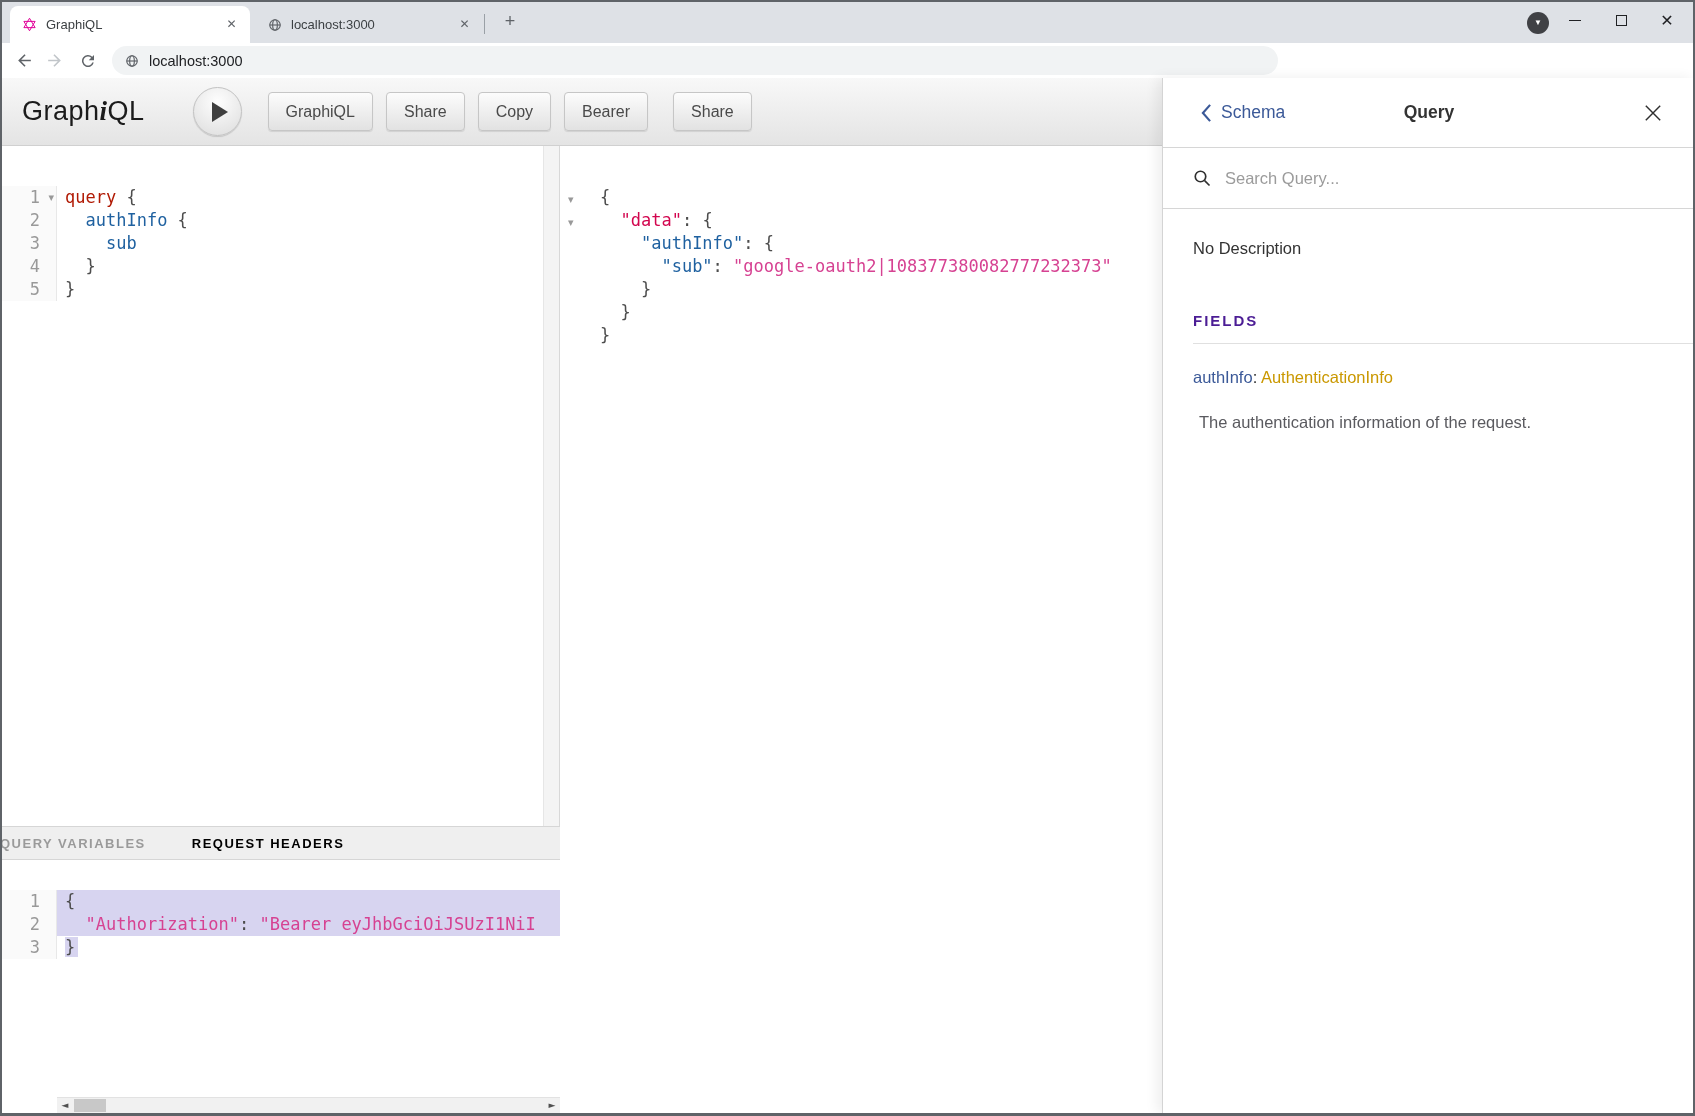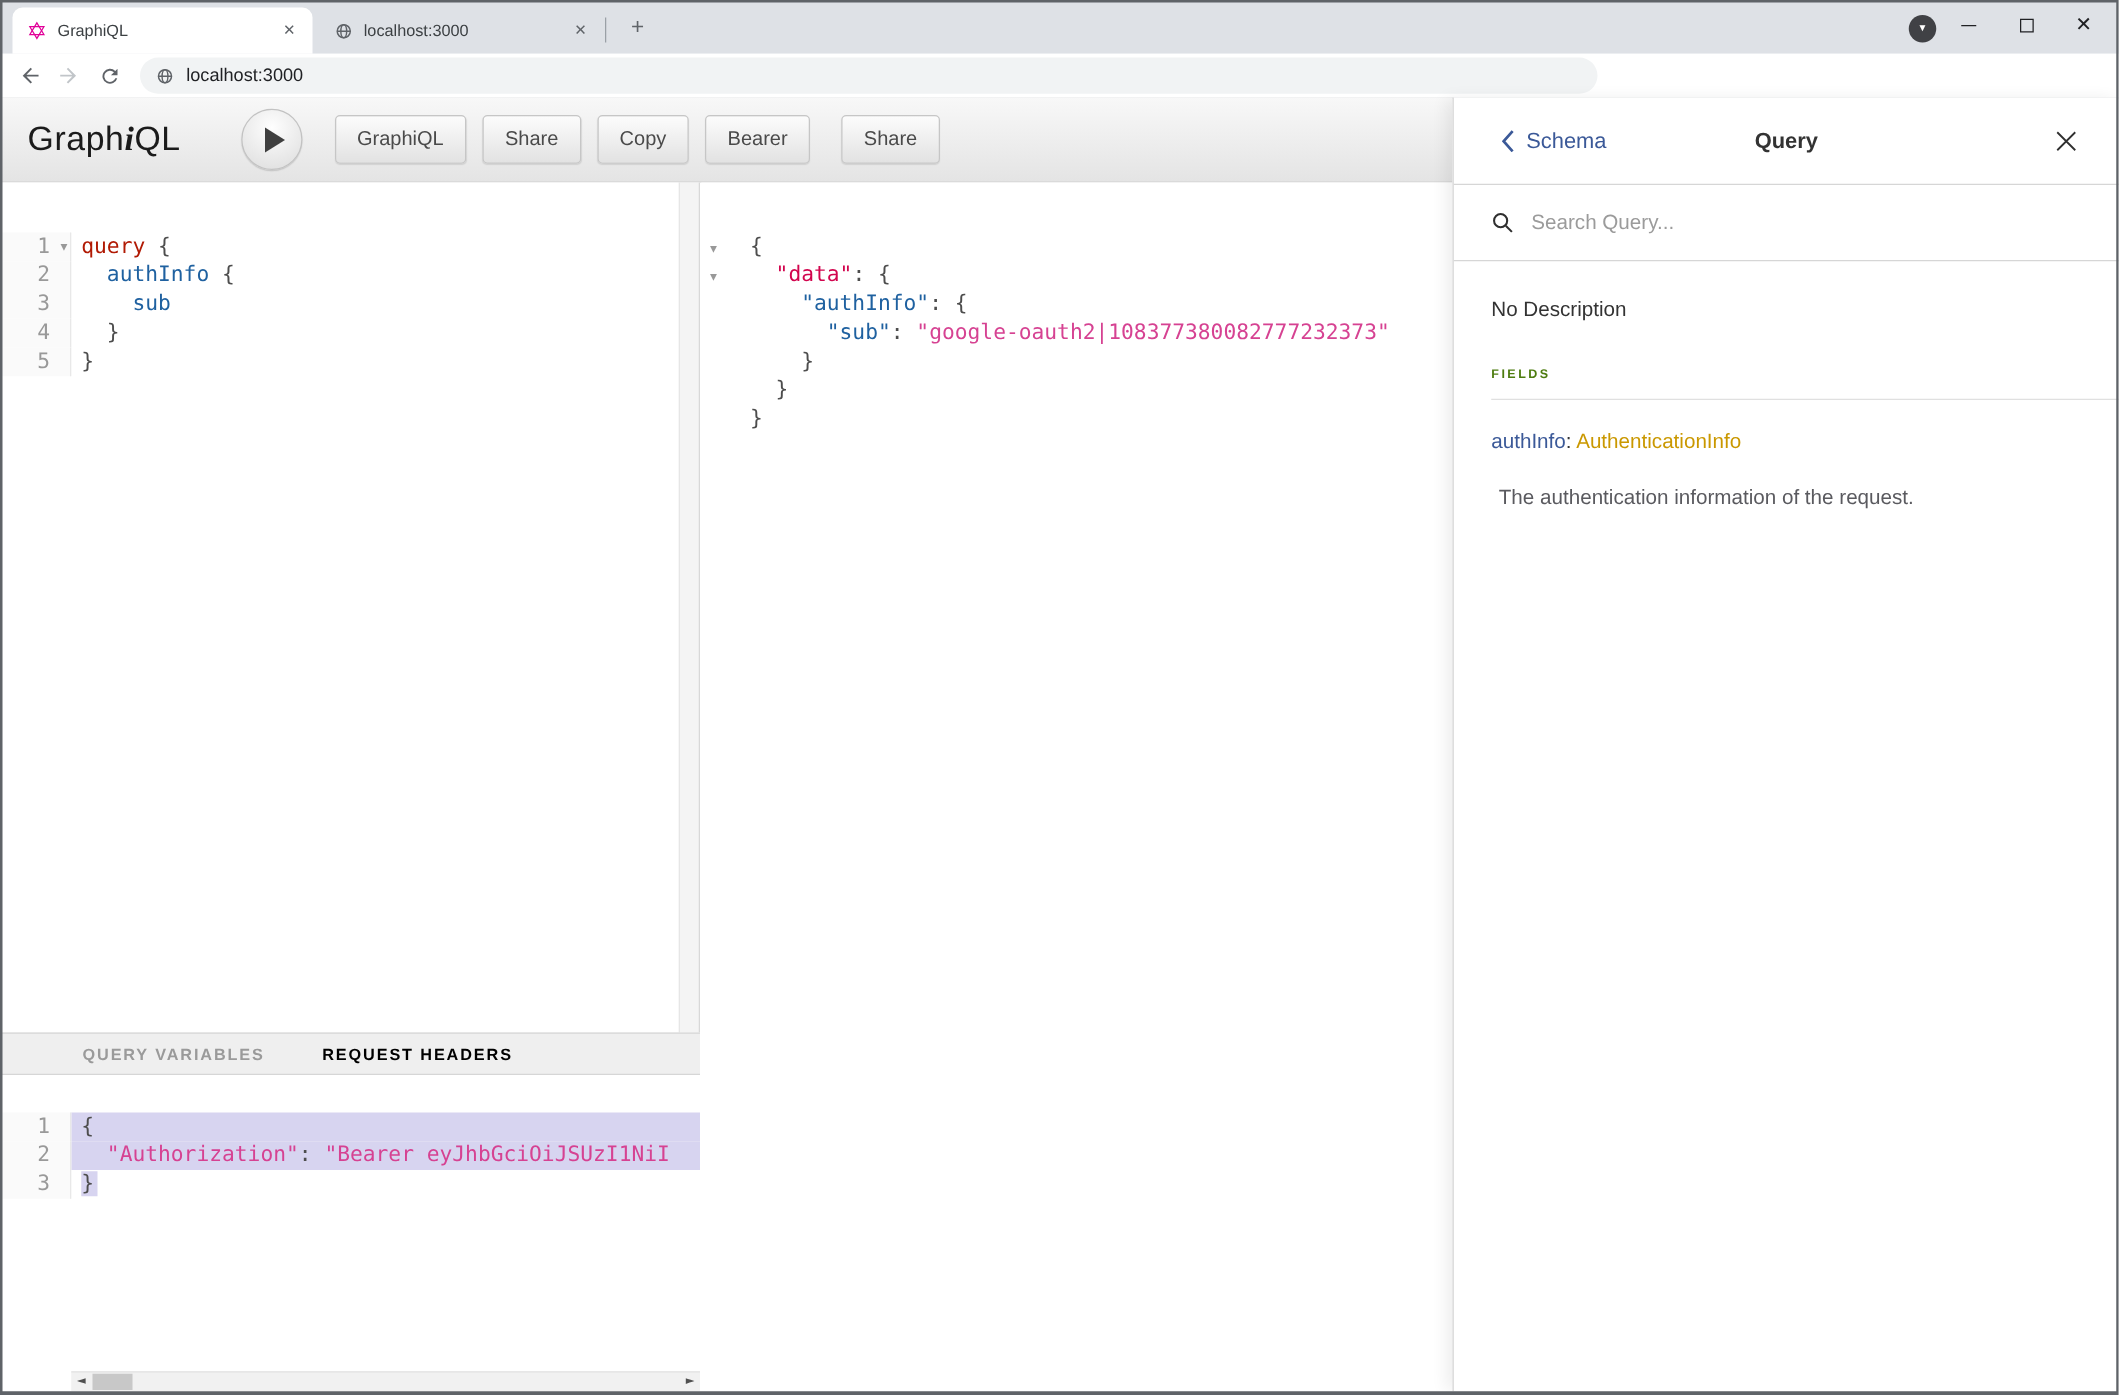--- a/index.html
+++ b/index.html
@@ -57,40 +57,40 @@
   .g-fold{width:34px;text-align:left;padding-left:7px;}
   .fold{position:absolute;right:2px;top:0;font-size:11px;color:#999;font-family:"DejaVu Sans",sans-serif;}
   .g-fold .fold{position:static;}
   .cm-code{flex:1;padding-left:8px;}
   .result-pane .cm-code{padding-left:5px;}
   .cm-code.sel{background:#d7d4f0;}
   .tok-kw{color:#b11a04;} .tok-prop{color:#1f61a0;} .tok-def{color:#d2054e;}
   .tok-str{color:#d64292;} .tok-pun{color:#4d4d4d;} .tok-ws{}
   .tok-selpun{color:#4d4d4d;background:#d7d4f0;padding-right:3px;}
   
-  .vh-tabs{position:absolute;left:0;top:826px;width:560px;height:34px;background:#efefef;border-top:1px solid #d6d6d6;border-bottom:1px solid #d6d6d6;box-sizing:border-box;display:flex;align-items:center;padding-left:66px;gap:46px;}
+  .vh-tabs{position:absolute;left:0;top:826px;width:560px;height:34px;background:#efefef;border-top:1px solid #d6d6d6;border-bottom:1px solid #d6d6d6;box-sizing:border-box;display:flex;align-items:center;gap:46px;}
   .vh-tab{font-size:13px;font-weight:bold;letter-spacing:1.5px;}
   .vh-tab.off{color:#9a9a9a;} .vh-tab.on{color:#000000;}
   
   .hscroll{position:absolute;left:57px;top:1097px;width:503px;height:16px;background:#f1f1f1;border-top:1px solid #e2e2e2;box-sizing:border-box;}
   .hs-arrow{position:absolute;top:0;width:16px;height:15px;color:#505050;font-size:9px;text-align:center;line-height:15px;font-family:"DejaVu Sans",sans-serif;}
   .hs-left{left:0;} .hs-right{right:0;}
   .hs-thumb{position:absolute;left:17px;top:1px;width:32px;height:13px;background:#c8c8c8;}
   
   .doc{position:absolute;left:1162px;top:78px;width:533px;height:1035px;background:#fff;border-left:1px solid #d4d4d4;box-shadow:-5px 0 12px rgba(0,0,0,.07);box-sizing:border-box;}
   .doc-head{position:relative;height:69px;border-bottom:1px solid #d6d6d6;}
   .doc-back{position:absolute;left:38px;top:0;height:69px;display:flex;align-items:center;gap:9px;color:#3b5998;font-size:17.5px;}
   .doc-title{position:absolute;left:0;width:100%;top:0;height:69px;display:flex;align-items:center;justify-content:center;font-size:17.5px;font-weight:bold;color:#333;}
   .doc-close{position:absolute;right:22px;top:0;height:69px;width:40px;display:flex;align-items:center;justify-content:center;}
   .doc-search{position:relative;height:60px;border-bottom:1px solid #d6d6d6;display:flex;align-items:center;padding-left:30px;gap:12px;}
   .doc-search input{border:0;outline:0;font-size:16.5px;color:#333;width:300px;font-family:"Liberation Sans",sans-serif;background:transparent;}
   .doc-search input::placeholder{color:#9b9b9b;}
   .doc-body{padding:30px 0 0 30px;}
   .no-desc{font-size:16.5px;color:#333;}
-  .fields-h{margin-top:36px;font-size:10px;font-weight:bold;letter-spacing:2px;color:#4d7c0f;}
+  .fields-h{margin-top:54px;font-size:15px;font-weight:bold;letter-spacing:2px;color:#4c1d95;}
   .fields-div{margin-top:14px;border-bottom:1px solid #e0e0e0;margin-right:0;}
   .field-row{margin-top:24px;font-size:16.5px;}
   .field-name{color:#3b5998;} .field-colon{color:#333;} .field-type{color:#ca9800;}
   .field-desc{margin-top:26px;margin-left:6px;font-size:16.5px;color:#5a5a5f;}
   svg{display:block;}
 </style>
 </head>
 <body>
 
 <div class="titlebar" data-name="browser-tab-strip">

